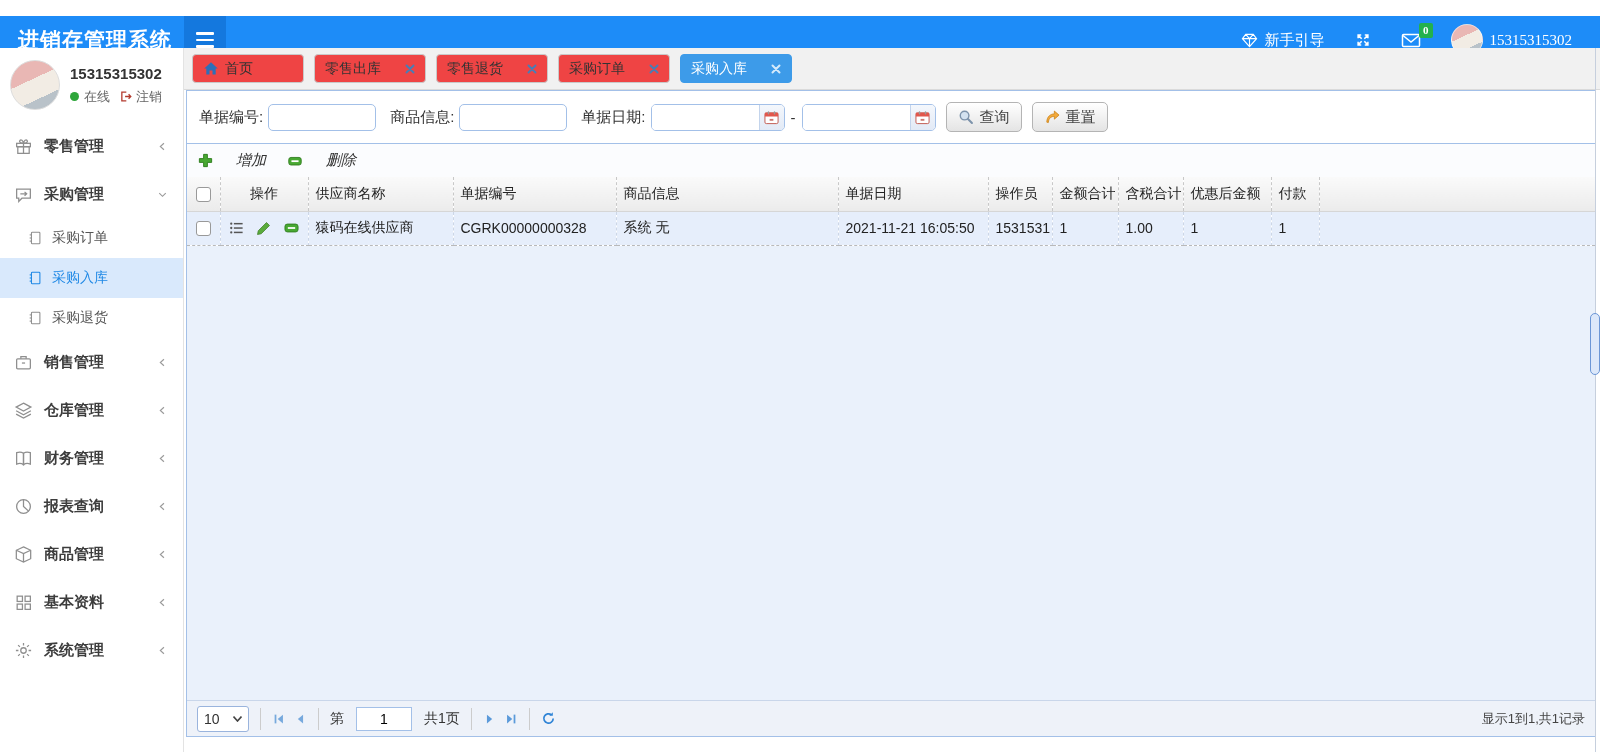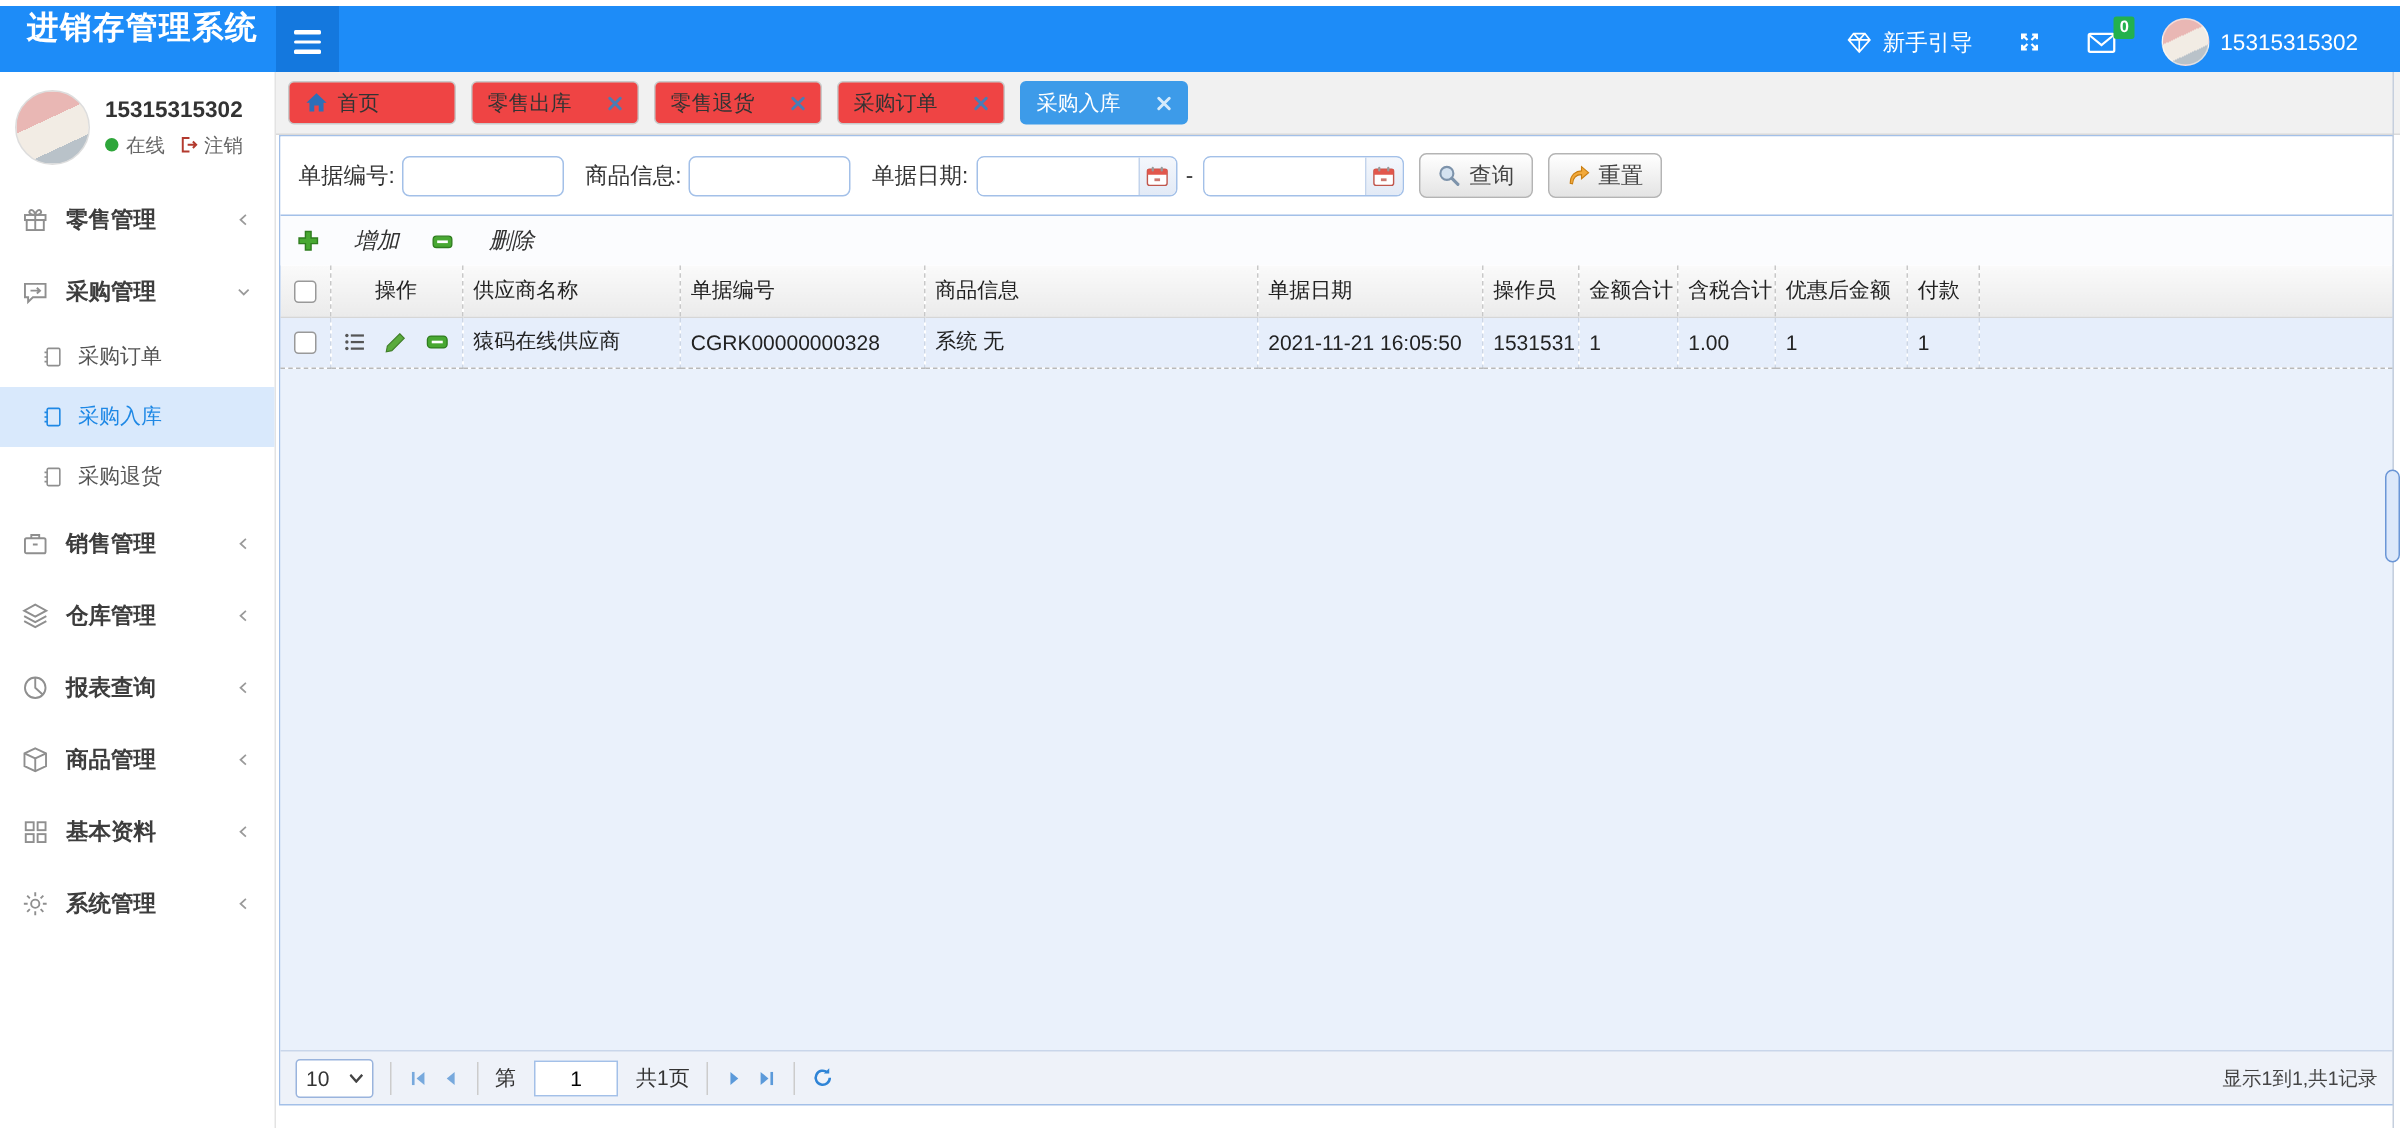--- a/index.html
+++ b/index.html
@@ -1,21 +1,21 @@
 <!DOCTYPE html>
 <html><head>
 <meta charset="utf-8">
 <style>
   * { margin:0; padding:0; box-sizing:border-box; }
   html,body { width:1600px; height:752px; overflow:hidden; background:#fff;
               font-family:"Liberation Sans","DejaVu Sans",sans-serif; }
 
   
-  .topbar { position:absolute; top:4px; left:0; width:1600px; height:48px;
-            background:#1d8cf8; display:flex; color:#fff; }
+  .topbar { position:absolute; top:16px; left:0; width:1600px; height:48px;
+            background:#1d8cf8; display:flex; align-items:center; color:#fff;font-family:Liberation Serif, serif; }
   .brand { width:184px; padding-left:18px; font-size:21px; font-weight:bold; letter-spacing:1px; }
   .hamburger { width:42px; height:48px; background:#1478de; display:flex; flex-direction:column;
                justify-content:center; align-items:center; gap:4px; cursor:pointer; }
   .hamburger i { display:block; width:18px; height:2.5px; background:#fff; border-radius:1px; }
   .topbar-right { margin-left:auto; display:flex; align-items:center; gap:30px;
                   padding-right:28px; font-size:15px; }
   .tb-item { display:flex; align-items:center; gap:7px; cursor:pointer; }
   .mail-wrap { position:relative; }
   .badge { position:absolute; top:-9px; right:-12px; background:#23b14d; color:#fff;
            font-size:11px; line-height:1; padding:2px 4px; border-radius:2px; font-weight:bold; }
@@ -273,20 +273,34 @@
             </svg>
         </span>
         <span>仓库管理</span>
         <span class="chev">
           <svg width="13" height="13" viewBox="0 0 18 18">
               <polyline points="11,4.5 6,9 11,13.5"></polyline>
             </svg>
         </span>
       </div>
 
+      <div class="menu-item">
+        <span class="mi-icon">
+          <svg width="19" height="19" viewBox="0 0 18 18">
+              <path d="M2.5 3.5 C4.7 2.6 7.1 2.7 9 4 V14.8 C7.1 13.5 4.7 13.4 2.5 14.3 Z"></path>
+              <path d="M15.5 3.5 C13.3 2.6 10.9 2.7 9 4 V14.8 C10.9 13.5 13.3 13.4 15.5 14.3 Z"></path>
+            </svg>
+        </span>
+        <span>财务管理</span>
+        <span class="chev">
+          <svg width="13" height="13" viewBox="0 0 18 18">
+              <polyline points="11,4.5 6,9 11,13.5"></polyline>
+            </svg>
+        </span>
+      </div>
 
       <div class="menu-item">
         <span class="mi-icon">
           <svg width="19" height="19" viewBox="0 0 18 18">
               <circle cx="9" cy="9" r="6.5"></circle>
               <path d="M9 2.5 V9 L13.8 13.4"></path>
             </svg>
         </span>
         <span>报表查询</span>
         <span class="chev">

